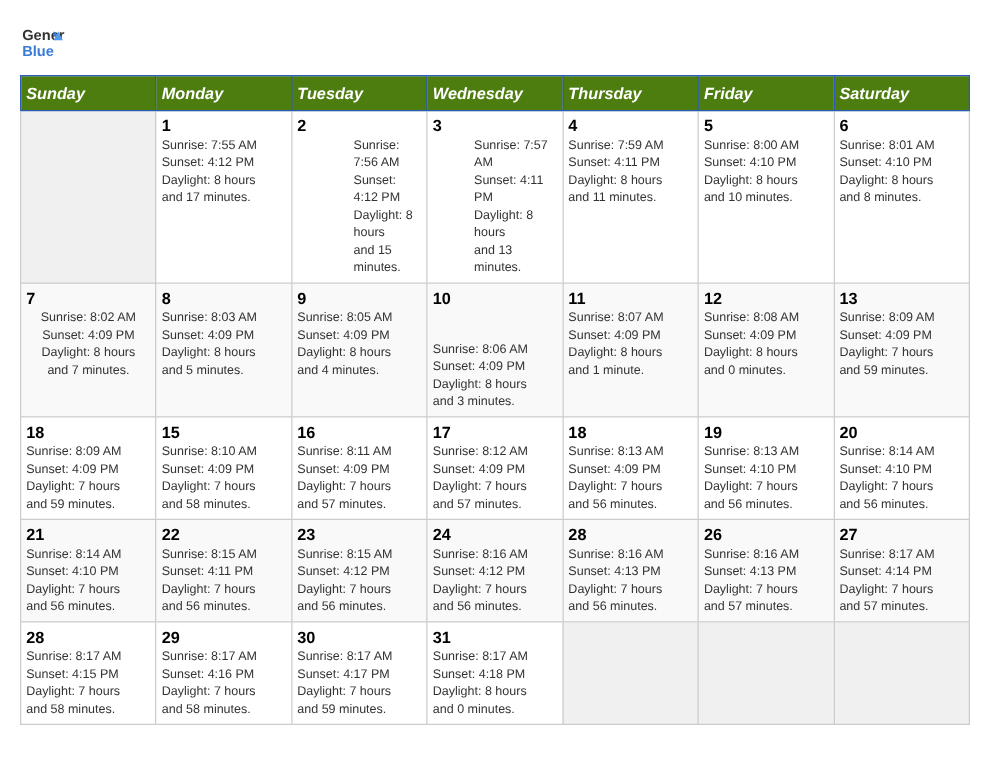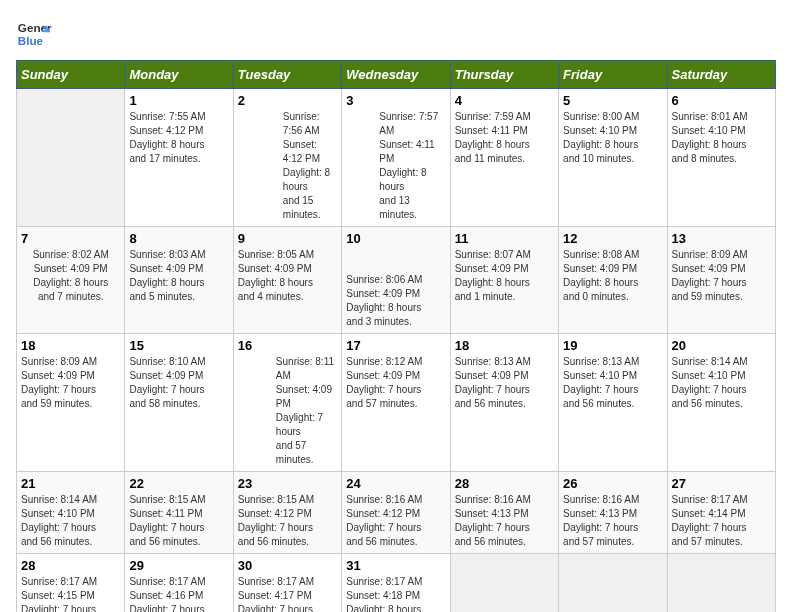--- a/index.html
+++ b/index.html
@@ -226,21 +226,21 @@
         </td>
         <td>
           <span class="day-number">15</span>
           <div class="day-info" style="white-space: pre-line;">Sunrise: 8:10 AM
 Sunset: 4:09 PM
 Daylight: 7 hours
 and 58 minutes.</div>
         </td>
         <td>
           <span class="day-number">16</span>
-          <div class="day-info" style="white-space: pre-line; margin-left: 38px;">Sunrise: 8:11 AM
+          <div class="day-info" style="white-space: pre-line;">Sunrise: 8:11 AM
 Sunset: 4:09 PM
 Daylight: 7 hours
 and 57 minutes.</div>
         </td>
         <td>
           <span class="day-number">17</span>
           <div class="day-info" style="white-space: pre-line;">Sunrise: 8:12 AM
 Sunset: 4:09 PM
 Daylight: 7 hours
 and 57 minutes.</div>

